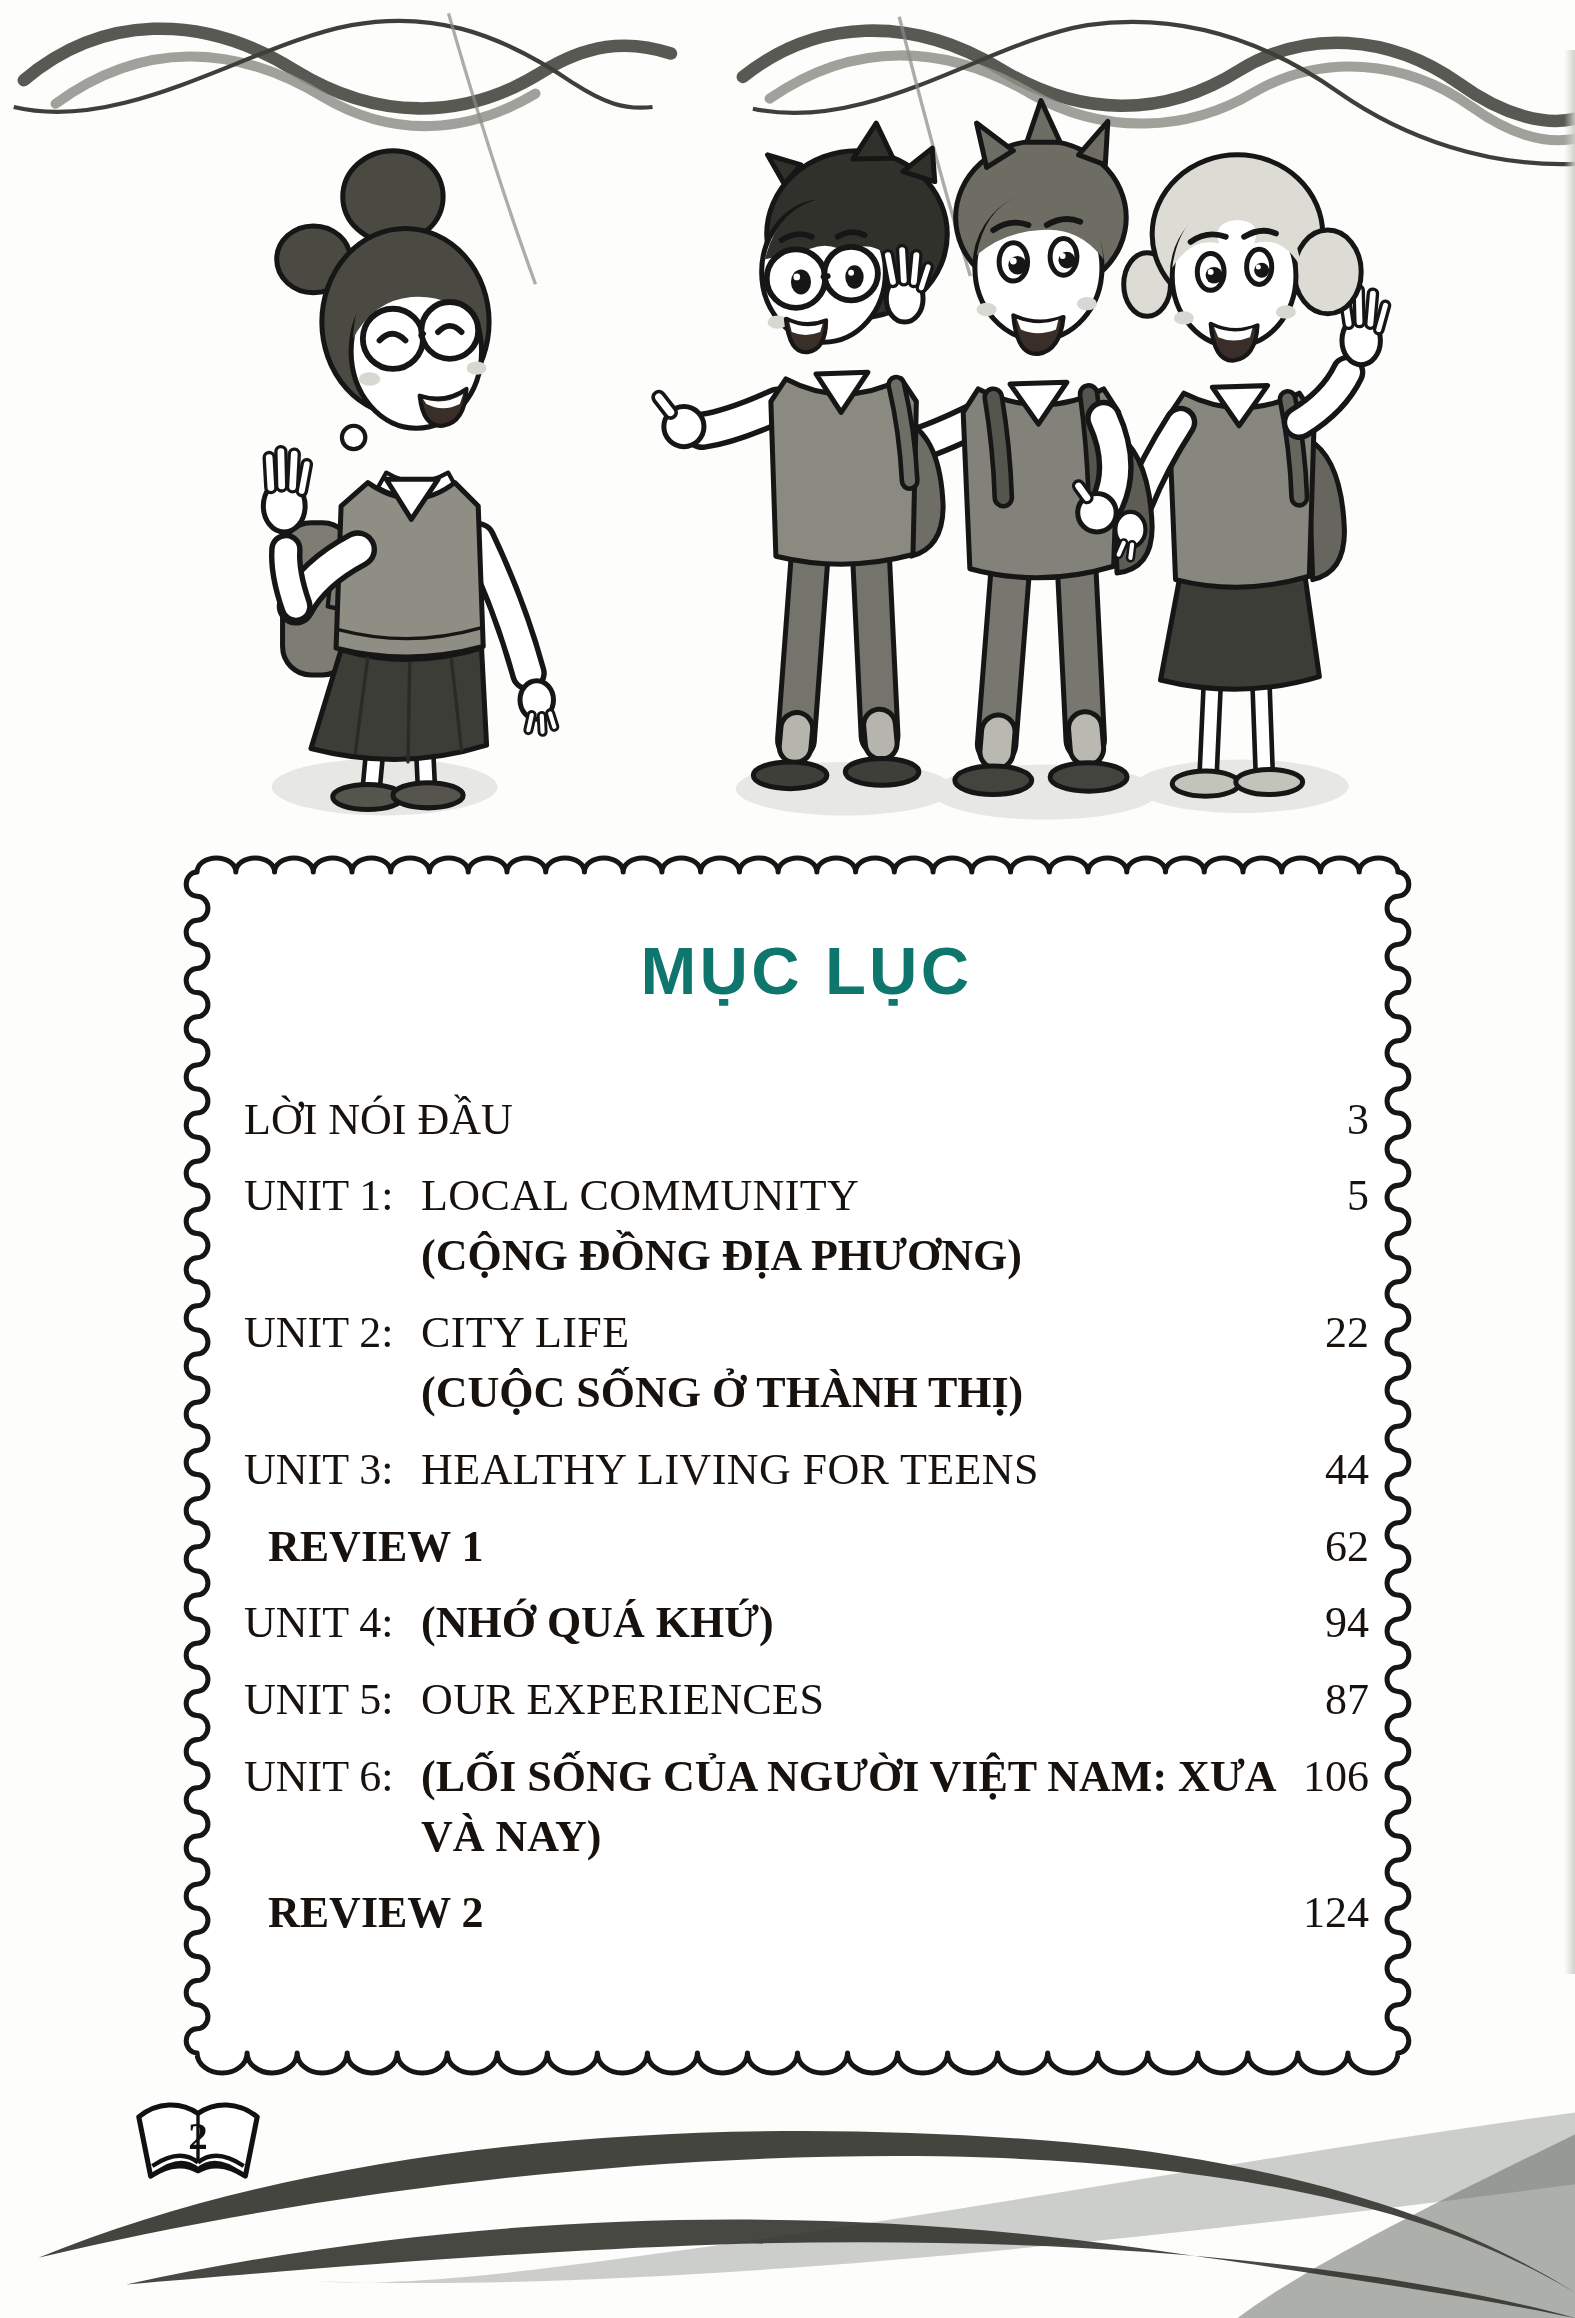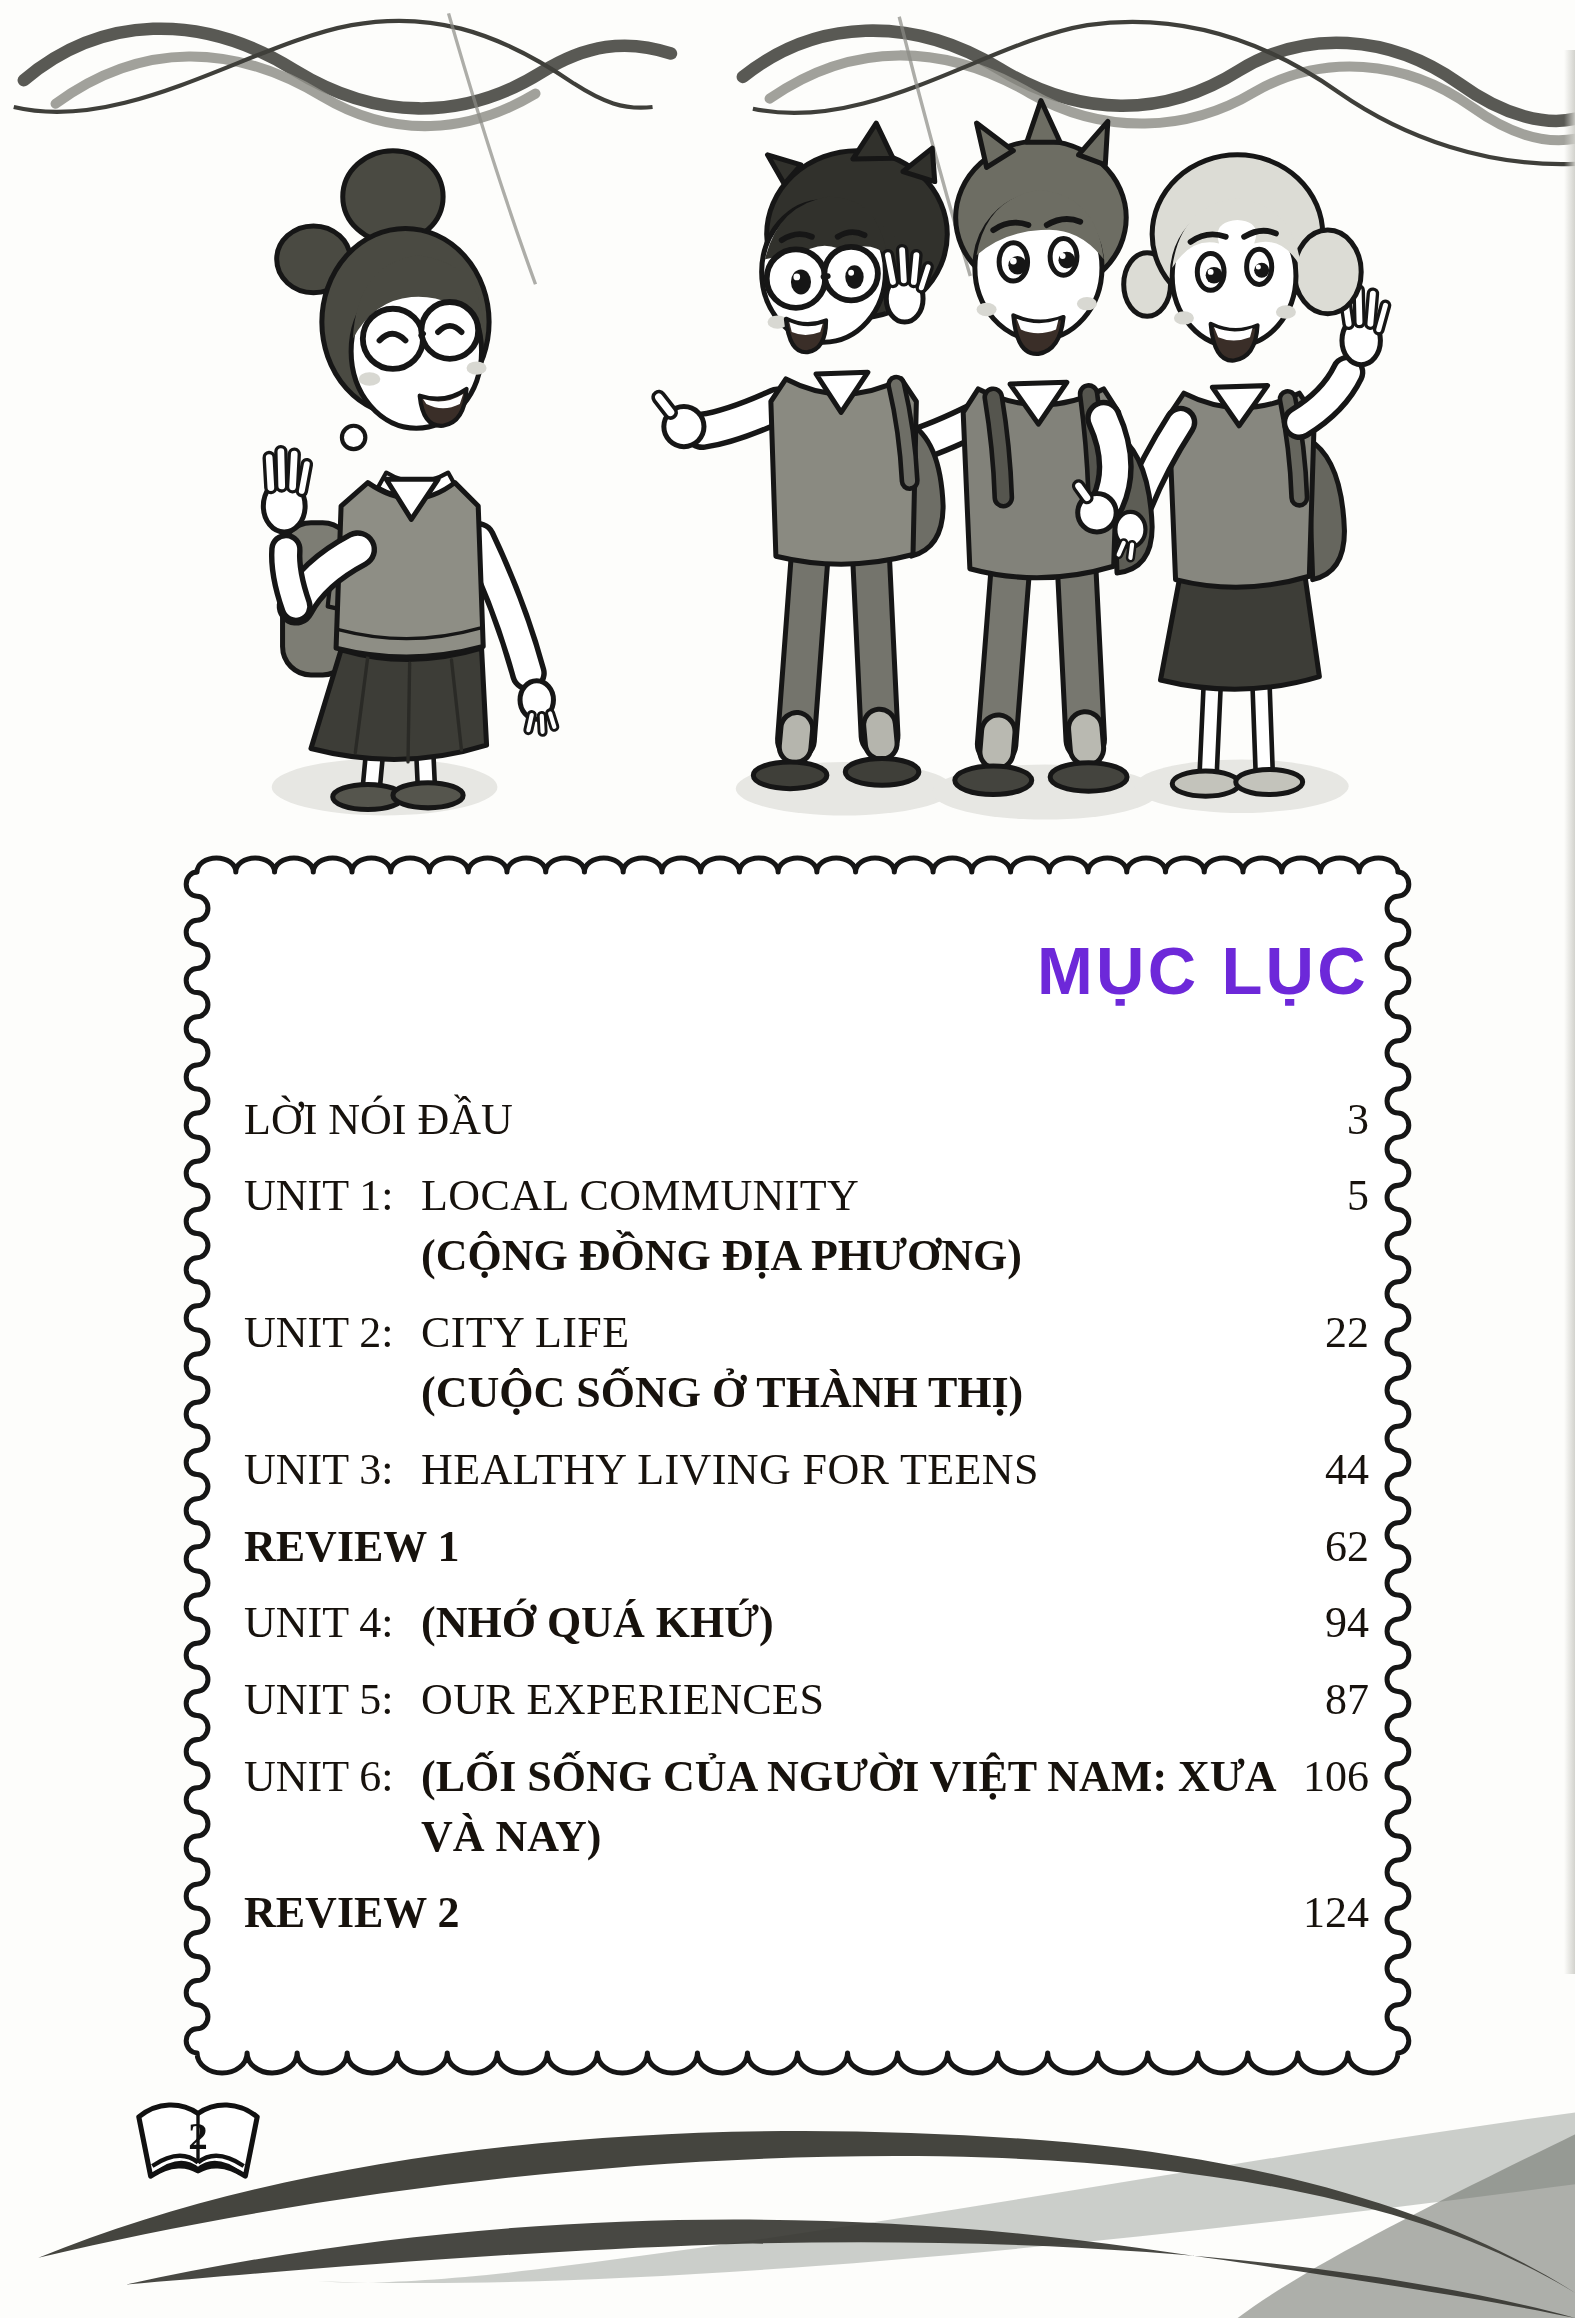--- a/index.html
+++ b/index.html
@@ -7,27 +7,27 @@
   .page{position:relative;width:1576px;height:2319px;background:#fdfdfb;overflow:hidden;
         font-family:"Liberation Serif",serif;color:#17120d;}
   svg{display:block;overflow:visible;}
   .top-waves{position:absolute;left:0;top:0;width:1576px;height:301px;}
   .illustration{position:absolute;left:117px;top:71px;width:1388px;height:753px;}
   .page-edge{position:absolute;right:0;top:50px;width:11.7px;height:1924px;
              background:linear-gradient(to left,#cfcfc9,rgba(255,255,255,0));}
   .toc-box{position:absolute;left:177px;top:852px;width:1241px;height:1221px;}
   .toc-border{position:absolute;left:0;top:0;width:1241px;height:1221px;}
   .toc-content{position:absolute;left:67px;right:49px;top:0;}
-  .toc-title{margin:77px 0 0 0;text-align:right;
+  .toc-title{margin:77px 0 0 0;text-align:center;
              font-family:"Liberation Sans",sans-serif;font-weight:900;
-             font-size:67px;letter-spacing:3.3px;color:#6d28d9;line-height:1.25;}
+             font-size:67px;letter-spacing:3.3px;color:#0f766e;line-height:1.25;}
   .toc-rows{margin-top:77px;}
   .row{display:flex;align-items:flex-start;margin-bottom:16.7px;font-size:44px;line-height:60px;}
   .row .label{flex:0 0 auto;min-width:177px;white-space:nowrap;}
-  .row .label.bold{font-weight:bold;}
+  .row .label.bold{font-weight:bold;margin-left:24px;}
   .row .titles{flex:1 1 auto;}
   .row .t{display:block;font-weight:normal;letter-spacing:0.4px;}
   .row .s{display:block;font-weight:bold;}
   .row .t:empty,.row .s:empty{display:none;}
   .row .pg{flex:0 0 92px;text-align:right;}
   .footer-book{position:absolute;left:132px;top:2091px;width:132px;height:94px;}
   .bottom-swoosh{position:absolute;left:0;top:2084px;width:1576px;height:234px;}
 </style>
 </head>
 <body>

